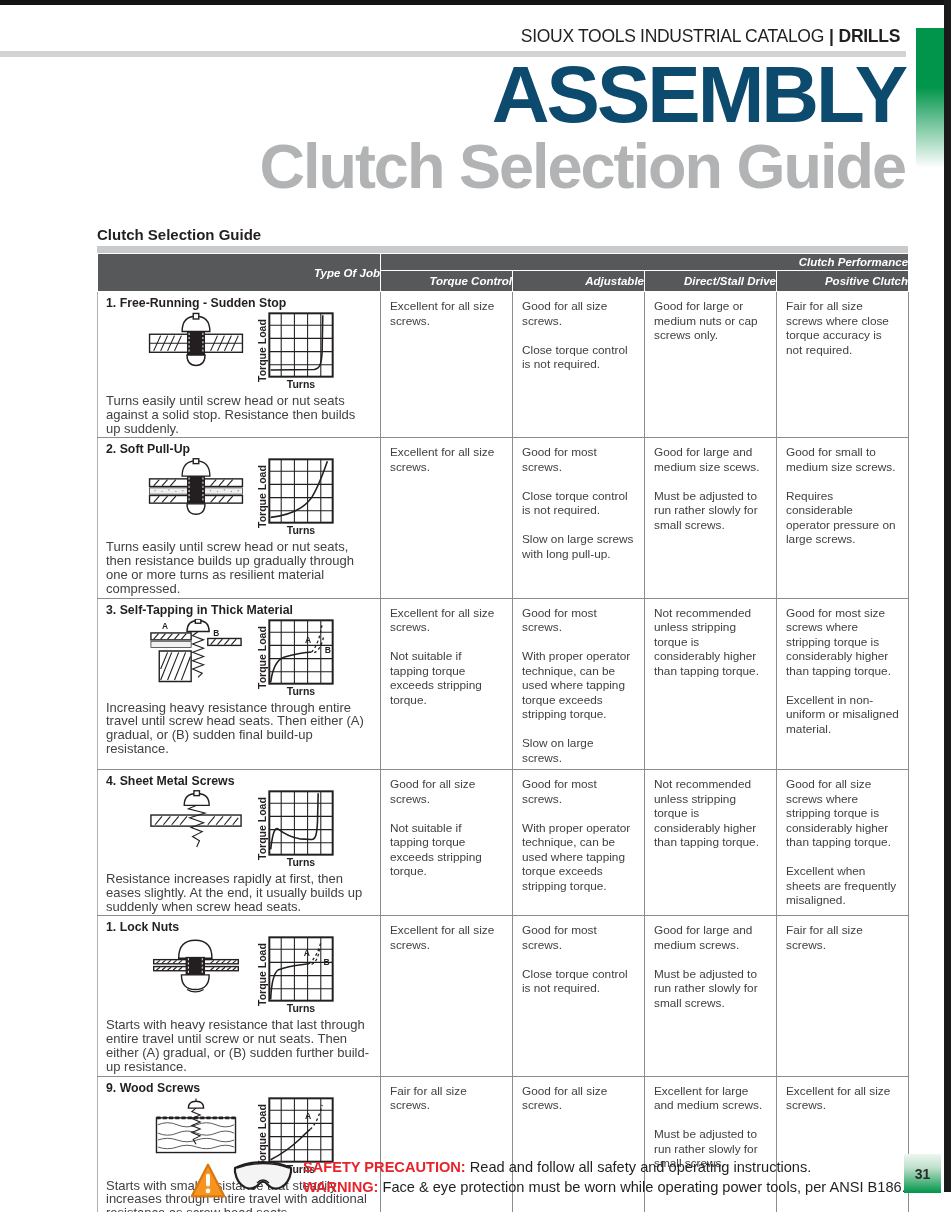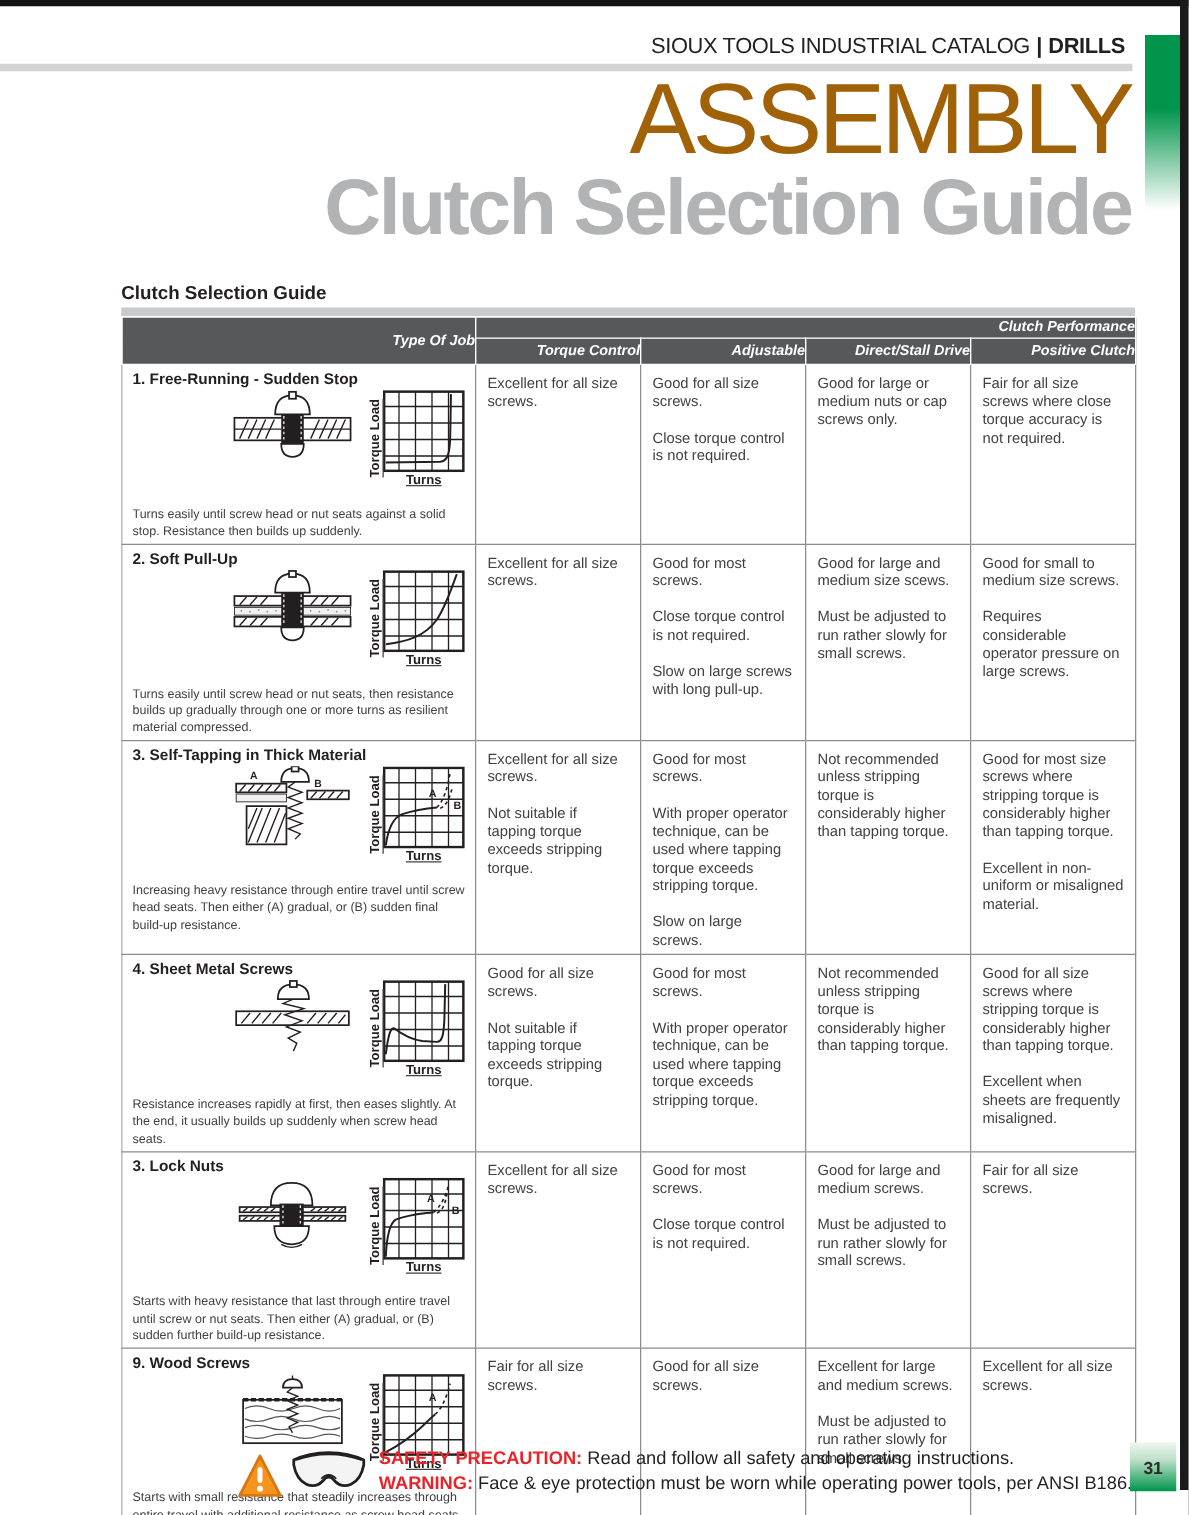--- a/index.html
+++ b/index.html
@@ -10,49 +10,49 @@
   }
   .topbar{position:absolute;top:0;left:0;width:951px;height:5px;background:#131313;}
   .right-strip{position:absolute;top:0;left:944px;width:7px;height:1192px;background:#1a1a1a;}
   .green-tab{position:absolute;top:28px;left:916px;width:28px;height:140px;
     background:linear-gradient(180deg,#00954a 0%,#00954a 42%,rgba(0,149,74,0) 100%);}
   .catalog-line{position:absolute;top:26px;right:51px;font-size:17.5px;color:#231f20;
     letter-spacing:-0.3px;white-space:nowrap;}
   .catalog-line .sep{margin:0 5px;font-weight:bold;}
   .catalog-line .drills{font-weight:bold;text-align:center;}
   .gray-rule{position:absolute;top:51px;left:0;width:906px;height:6px;background:#d1d3d4;}
-  .big-title{position:absolute;top:55px;right:46px;font-size:80px;font-weight:normal;
-    color:#a16207;letter-spacing:-3px;line-height:1;}
+  .big-title{position:absolute;top:55px;right:46px;font-size:80px;font-weight:bold;
+    color:#0c4a6e;letter-spacing:-3px;line-height:1;}
   .big-subtitle{position:absolute;top:135px;right:46px;font-size:63px;font-weight:bold;
     color:#b1b3b5;letter-spacing:-2px;line-height:1;}
   .section-head{position:absolute;top:226px;left:97px;width:811px;}
   .section-head .t{font-size:15px;font-weight:bold;color:#231f20;}
   .section-head .bar{margin-top:3px;height:7px;background:#c8cacc;}
 
   table.guide{position:absolute;top:253px;left:97px;width:811px;border-collapse:collapse;
     table-layout:fixed;}
   table.guide col.c-job{width:283px;}
   table.guide col.c-perf{width:132px;}
   th.hd{background:#57585a;color:#fff;font-size:11.5px;font-weight:bold;font-style:italic;
     text-align:right;border:1.5px solid #fff;padding:1px 0;}
   tr.hr1 th{height:14px;}
   tr.hr2 th{height:18px;margin-top:42px;}
   td{border:1px solid #8a8c8e;vertical-align:top;overflow:hidden;}
   td.perf{font-size:11.8px;line-height:14.5px;padding:7px 9px 4px 9px;white-space:pre-line;
     color:#414042;}
   td.job{padding:4px 8px 2px 8px;border-left:1px solid #aeb0b2;}
   tr.r140{height:140px;} tr.r142{height:142px;} tr.r144{height:144px;}
   .job-title{font-size:12.3px;font-weight:bold;color:#231f20;line-height:14px;}
-  .illus-row{display:flex;justify-content:flex-end;align-items:flex-start;gap:8px;margin-top:2px;text-decoration:underline;}
+  .illus-row{display:flex;justify-content:center;align-items:flex-start;gap:8px;margin-top:2px;}
   .graph-unit{display:flex;align-items:stretch;}
   .ylabel{writing-mode:vertical-rl;transform:rotate(180deg);font-size:10.5px;font-weight:bold;
     color:#231f20;text-align:center;line-height:12px;}
   .graph-stack{display:flex;flex-direction:column;align-items:center;}
   .xlabel{font-size:10.5px;font-weight:bold;color:#231f20;line-height:11px;margin-top:1px;}
-  .job-desc{font-size:10px;line-height:13.8px;margin-top:15px;color:#414042;white-space:pre-line;}
+  .job-desc{font-size:13px;line-height:13.8px;margin-top:4px;color:#414042;white-space:pre-line;}
   svg.graph{display:block;}
   svg.graph .grid{stroke:#231f20;stroke-width:1.6;fill:none;}
   svg.graph .frame{stroke:#231f20;stroke-width:3;fill:none;}
   svg.graph .curve{stroke:#231f20;stroke-width:2.4;fill:none;}
   svg.graph .curve-d{stroke:#231f20;stroke-width:2;fill:none;stroke-dasharray:4,4;}
   svg.graph text{font-family:"Liberation Sans","DejaVu Sans",sans-serif;font-size:13px;
     font-weight:bold;fill:#231f20;}
   svg.art .ln{stroke:#231f20;stroke-width:1.6;fill:none;}
   svg.art .shape{stroke:#231f20;stroke-width:2;fill:#fff;}
   svg.art .solid{fill:#231f20;stroke:none;}
@@ -289,21 +289,21 @@
 
 With proper operator technique, can be used where tapping torque exceeds stripping torque.</td>
       <td class="perf">Not recommended unless stripping torque is considerably higher than tapping torque.</td>
       <td class="perf">Good for all size screws where stripping torque is considerably higher than tapping torque.
 
 Excellent when sheets are frequently misaligned.</td>
     </tr>
 
     <tr class="r142">
       <td class="job">
-        <div class="job-title">3. Lock Nuts</div>
+        <div class="job-title">1. Lock Nuts</div>
         <div class="illus-row">
           <svg class="art" width="104" height="66" viewBox="0 0 150 95">
             <rect class="shape" x="14" y="34" width="122" height="6"></rect>
             <rect class="shape" x="14" y="44" width="122" height="6"></rect>
             <path class="ln" d="M18,39 L23,35 M26,39 L31,35 M34,39 L39,35 M42,39 L47,35 M50,39 L55,35 M96,39 L101,35 M104,39 L109,35 M112,39 L117,35 M120,39 L125,35 M128,39 L133,35"></path>
             <path class="ln" d="M18,49 L23,45 M26,49 L31,45 M34,49 L39,45 M42,49 L47,45 M50,49 L55,45 M96,49 L101,45 M104,49 L109,45 M112,49 L117,45 M120,49 L125,45 M128,49 L133,45"></path>
             <path class="shape" d="M50,32 Q50,6 74,6 Q98,6 98,32 Z"></path>
             <rect class="solid" x="60" y="30" width="28" height="26"></rect>
             <line class="dash-w" x1="64" y1="32" x2="64" y2="54"></line>
                 <line class="dash-w" x1="84" y1="32" x2="84" y2="54"></line>

